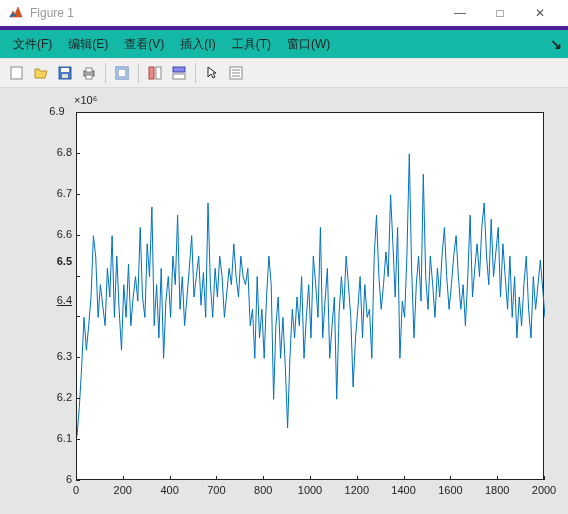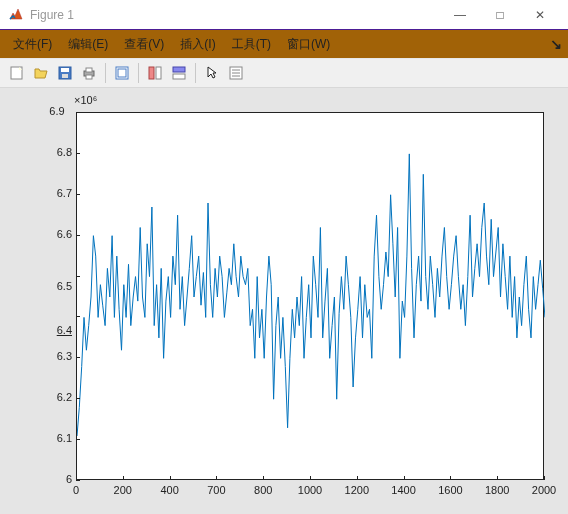--- a/index.html
+++ b/index.html
@@ -1,21 +1,21 @@
 <!DOCTYPE html>
 <html><head>
 <meta charset="utf-8">
 <style>
 * { margin: 0; padding: 0; box-sizing: border-box; }
 body { font-family: "Microsoft YaHei", "Segoe UI", sans-serif; font-size: 12px; background: #fff; width: 568px; height: 514px; overflow: hidden; position: relative; }
-.titlebar { height: 30px; background: #fff; display: flex; align-items: center; padding: 0 8px; border-bottom: 1px solid #4c1d95; }
+.titlebar { height: 30px; background: #fff; display: flex; align-items: center; padding: 0 8px; border-bottom: 4px solid #4c1d95; }
 .titlebar .app-icon { width: 16px; height: 16px; margin-right: 6px; }
 .titlebar .title { flex: 1; color: #999; font-size: 12px; }
 .titlebar .winbtn { width: 40px; height: 28px; display: flex; align-items: center; justify-content: center; color: #555; }
-.menubar { height: 28px; background: #a16207; display: flex; align-items: center; padding: 0 6px; gap: 2px; position: relative; }
+.menubar { height: 28px; background: #14b8a6; display: flex; align-items: center; padding: 0 6px; gap: 2px; position: relative; }
 .menubar .menuitem { padding: 4px 7px; font-size: 12px; color: #222; }
 .menubar .overflow { position: absolute; right: 6px; font-size: 14px; font-weight: bold; color: #222; }
 .toolbar { height: 30px; background: #f0f0f0; border-top: 1px solid #e8e8e8; border-bottom: 1px solid #d8d8d8; display: flex; align-items: center; padding: 0 6px; gap: 2px; }
 .toolbar .tbtn { width: 22px; height: 22px; display: flex; align-items: center; justify-content: center; border: 1px solid transparent; }
 .toolbar .sep { width: 1px; height: 20px; background: #c8c8c8; margin: 0 3px; }
 .figure-area { background: #e5e5e5; flex: 1; position: relative; width: 100%; height: 426px; }
 .axes { position: absolute; left: 76px; top: 24px; width: 468px; height: 368px; background: #fff; border: 1px solid #222; }
 .ylabel-exp { position: absolute; left: 74px; top: 6px; font-size: 11px; color: #222; }
 .ytick { position: absolute; right: 496px; font-size: 11px; color: #222; text-align: right; width: 30px; }
 .xtick { position: absolute; top: 396px; font-size: 11px; color: #222; transform: translateX(-50%); }
@@ -121,23 +121,23 @@
   </div>
   <div id="yticks-container">
       <div class="ytick" style="top: 385px;">6</div>
       <div class="tick-mark-y" style="top: 392px;"></div>
       <div class="ytick" style="top: 344.111px;">6.1</div>
       <div class="tick-mark-y" style="top: 351.111px;"></div>
       <div class="ytick" style="top: 303.222px;">6.2</div>
       <div class="tick-mark-y" style="top: 310.222px;"></div>
       <div class="ytick" style="top: 262.333px;">6.3</div>
       <div class="tick-mark-y" style="top: 269.333px;"></div>
-      <div class="ytick" style="top: 236px; text-decoration: underline;">6.4</div>
+      <div class="ytick" style="top: 206px; text-decoration: underline;">6.4</div>
       <div class="tick-mark-y" style="top: 228.444px;"></div>
-      <div class="ytick" style="top: 192px;">6.5</div>
+      <div class="ytick" style="top: 167px; font-weight: bold;">6.5</div>
       <div class="tick-mark-y" style="top: 187.556px;"></div>
       <div class="ytick" style="top: 139.667px;">6.6</div>
       <div class="tick-mark-y" style="top: 146.667px;"></div>
       <div class="ytick" style="top: 98.7778px;">6.7</div>
       <div class="tick-mark-y" style="top: 105.778px;"></div>
       <div class="ytick" style="top: 57.8889px;">6.8</div>
       <div class="tick-mark-y" style="top: 64.8889px;"></div>
       <div class="ytick" style="top: 17px; text-align: center;">6.9</div>
       <div class="tick-mark-y" style="top: 24px;"></div>
     </div>

